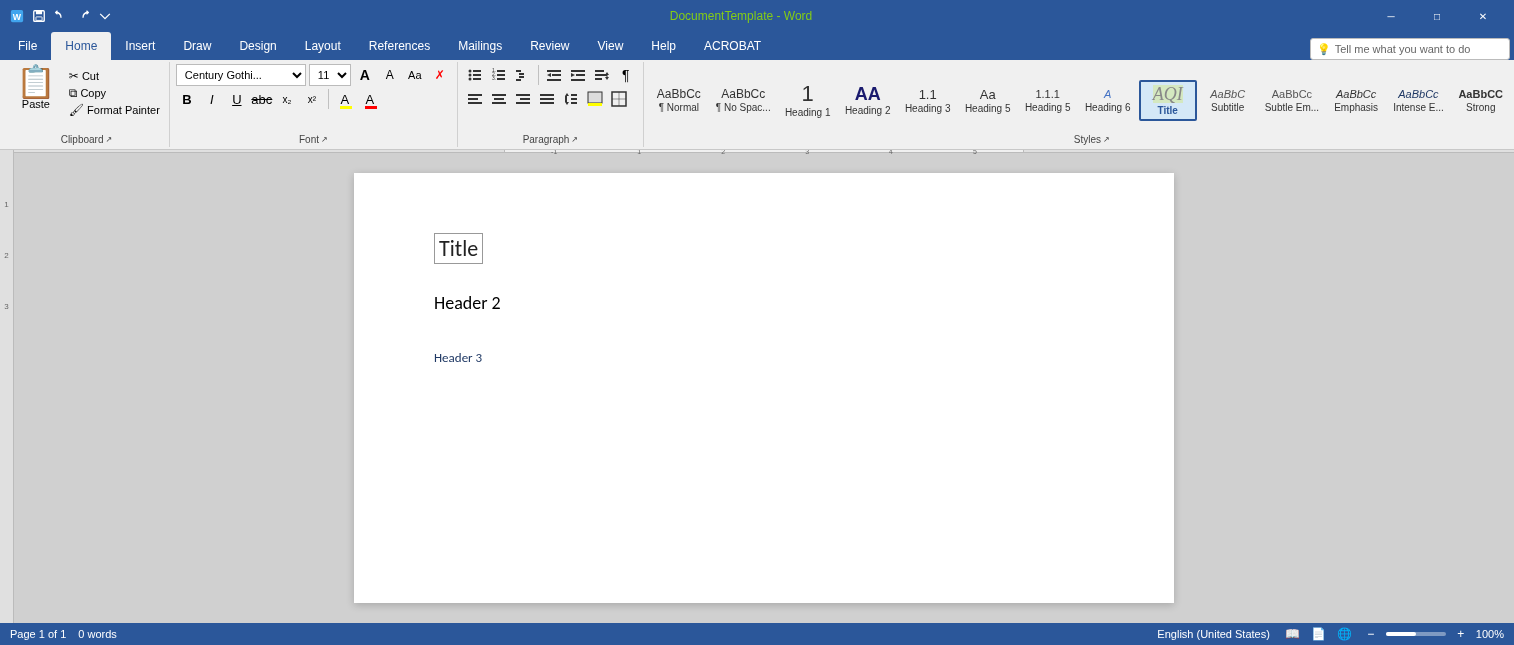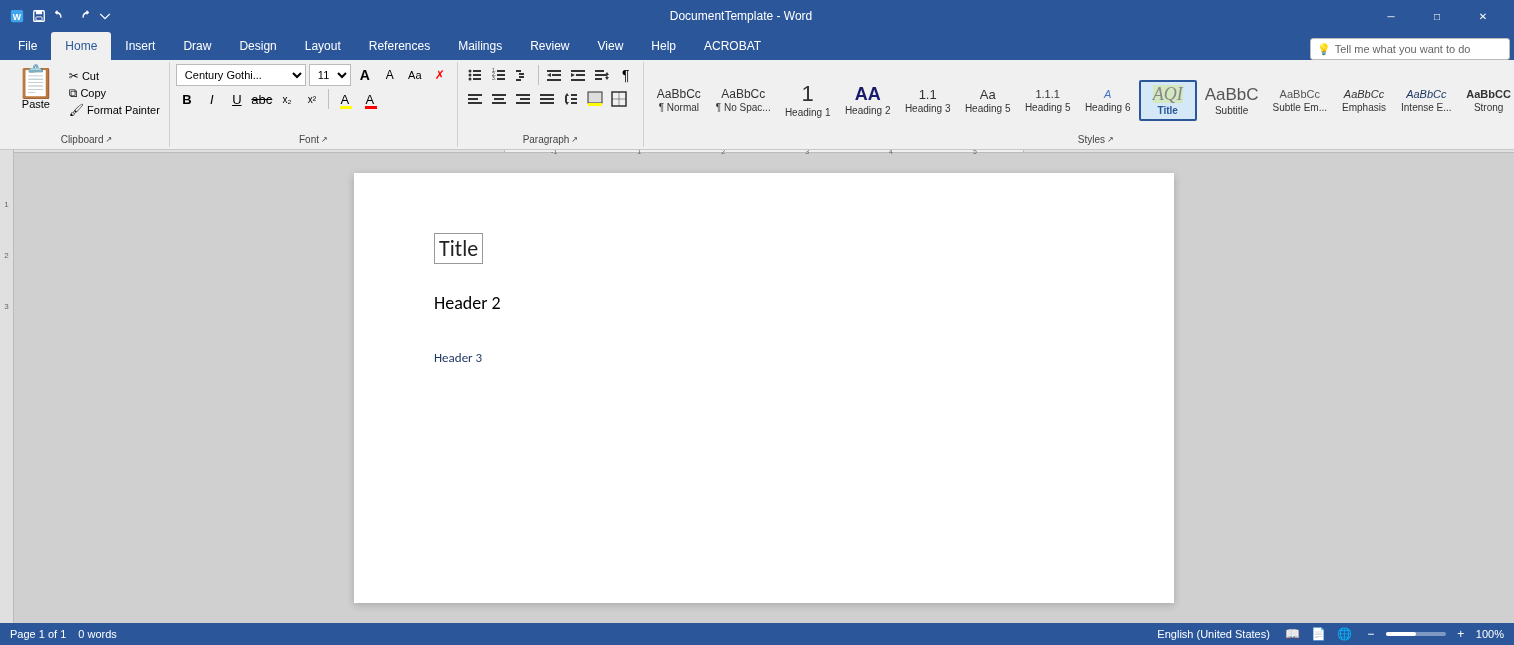--- a/index.html
+++ b/index.html
@@ -13,21 +13,21 @@
       align-items: center;
       padding: 0 8px;
       gap: 8px;
     }
     .title-bar-icons { display: flex; gap: 4px; align-items: center; }
     .title-bar-icon { width: 18px; height: 18px; display: flex; align-items: center; justify-content: center; }
     .title-bar-icon svg { width: 14px; height: 14px; fill: white; }
     .title-bar-title {
       flex: 1;
       text-align: center;
-      color: #ffffff;
+      color: #84cc16;
       font-size: 12px;
       font-family: 'Segoe UI', sans-serif;
     }
     .title-bar-window-controls { display: flex; gap: 0; }
     .window-control { width: 46px; height: 32px; display: flex; align-items: center; justify-content: center; color: white; font-size: 10px; cursor: pointer; }
 
     
     .ribbon { background: #2b579a; }
     .ribbon-tabs { display: flex; align-items: flex-end; padding: 0 4px; height: 28px; }
     .ribbon-tab {
@@ -523,21 +523,21 @@
           </div>
           <div class="style-cell">
             <div class="style-cell-preview" style="font-size: 11px; color: rgb(68, 114, 196); font-style: italic;">A</div>
             <div class="style-cell-label" style="">Heading 6</div>
           </div>
           <div class="style-cell selected">
             <div class="style-cell-preview" style="font-size: 18px; color: rgb(136, 136, 136); font-family: serif; font-style: italic; background: rgb(212, 232, 192);">AQI</div>
             <div class="style-cell-label" style="color: rgb(43, 87, 154); font-weight: bold;">Title</div>
           </div>
           <div class="style-cell">
-            <div class="style-cell-preview" style="font-size: 17px; color: rgb(85, 85, 85);">AaBbC</div>
+            <div class="style-cell-preview" style="font-size: 11px; color: rgb(85, 85, 85); font-style: italic;">AaBbC</div>
             <div class="style-cell-label" style="">Subtitle</div>
           </div>
           <div class="style-cell">
             <div class="style-cell-preview" style="font-size: 11px; color: rgb(85, 85, 85);">AaBbCc</div>
             <div class="style-cell-label" style="">Subtle Em...</div>
           </div>
           <div class="style-cell">
             <div class="style-cell-preview" style="font-size: 11px; color: rgb(51, 51, 51); font-style: italic;">AaBbCc</div>
             <div class="style-cell-label" style="">Emphasis</div>
           </div>

